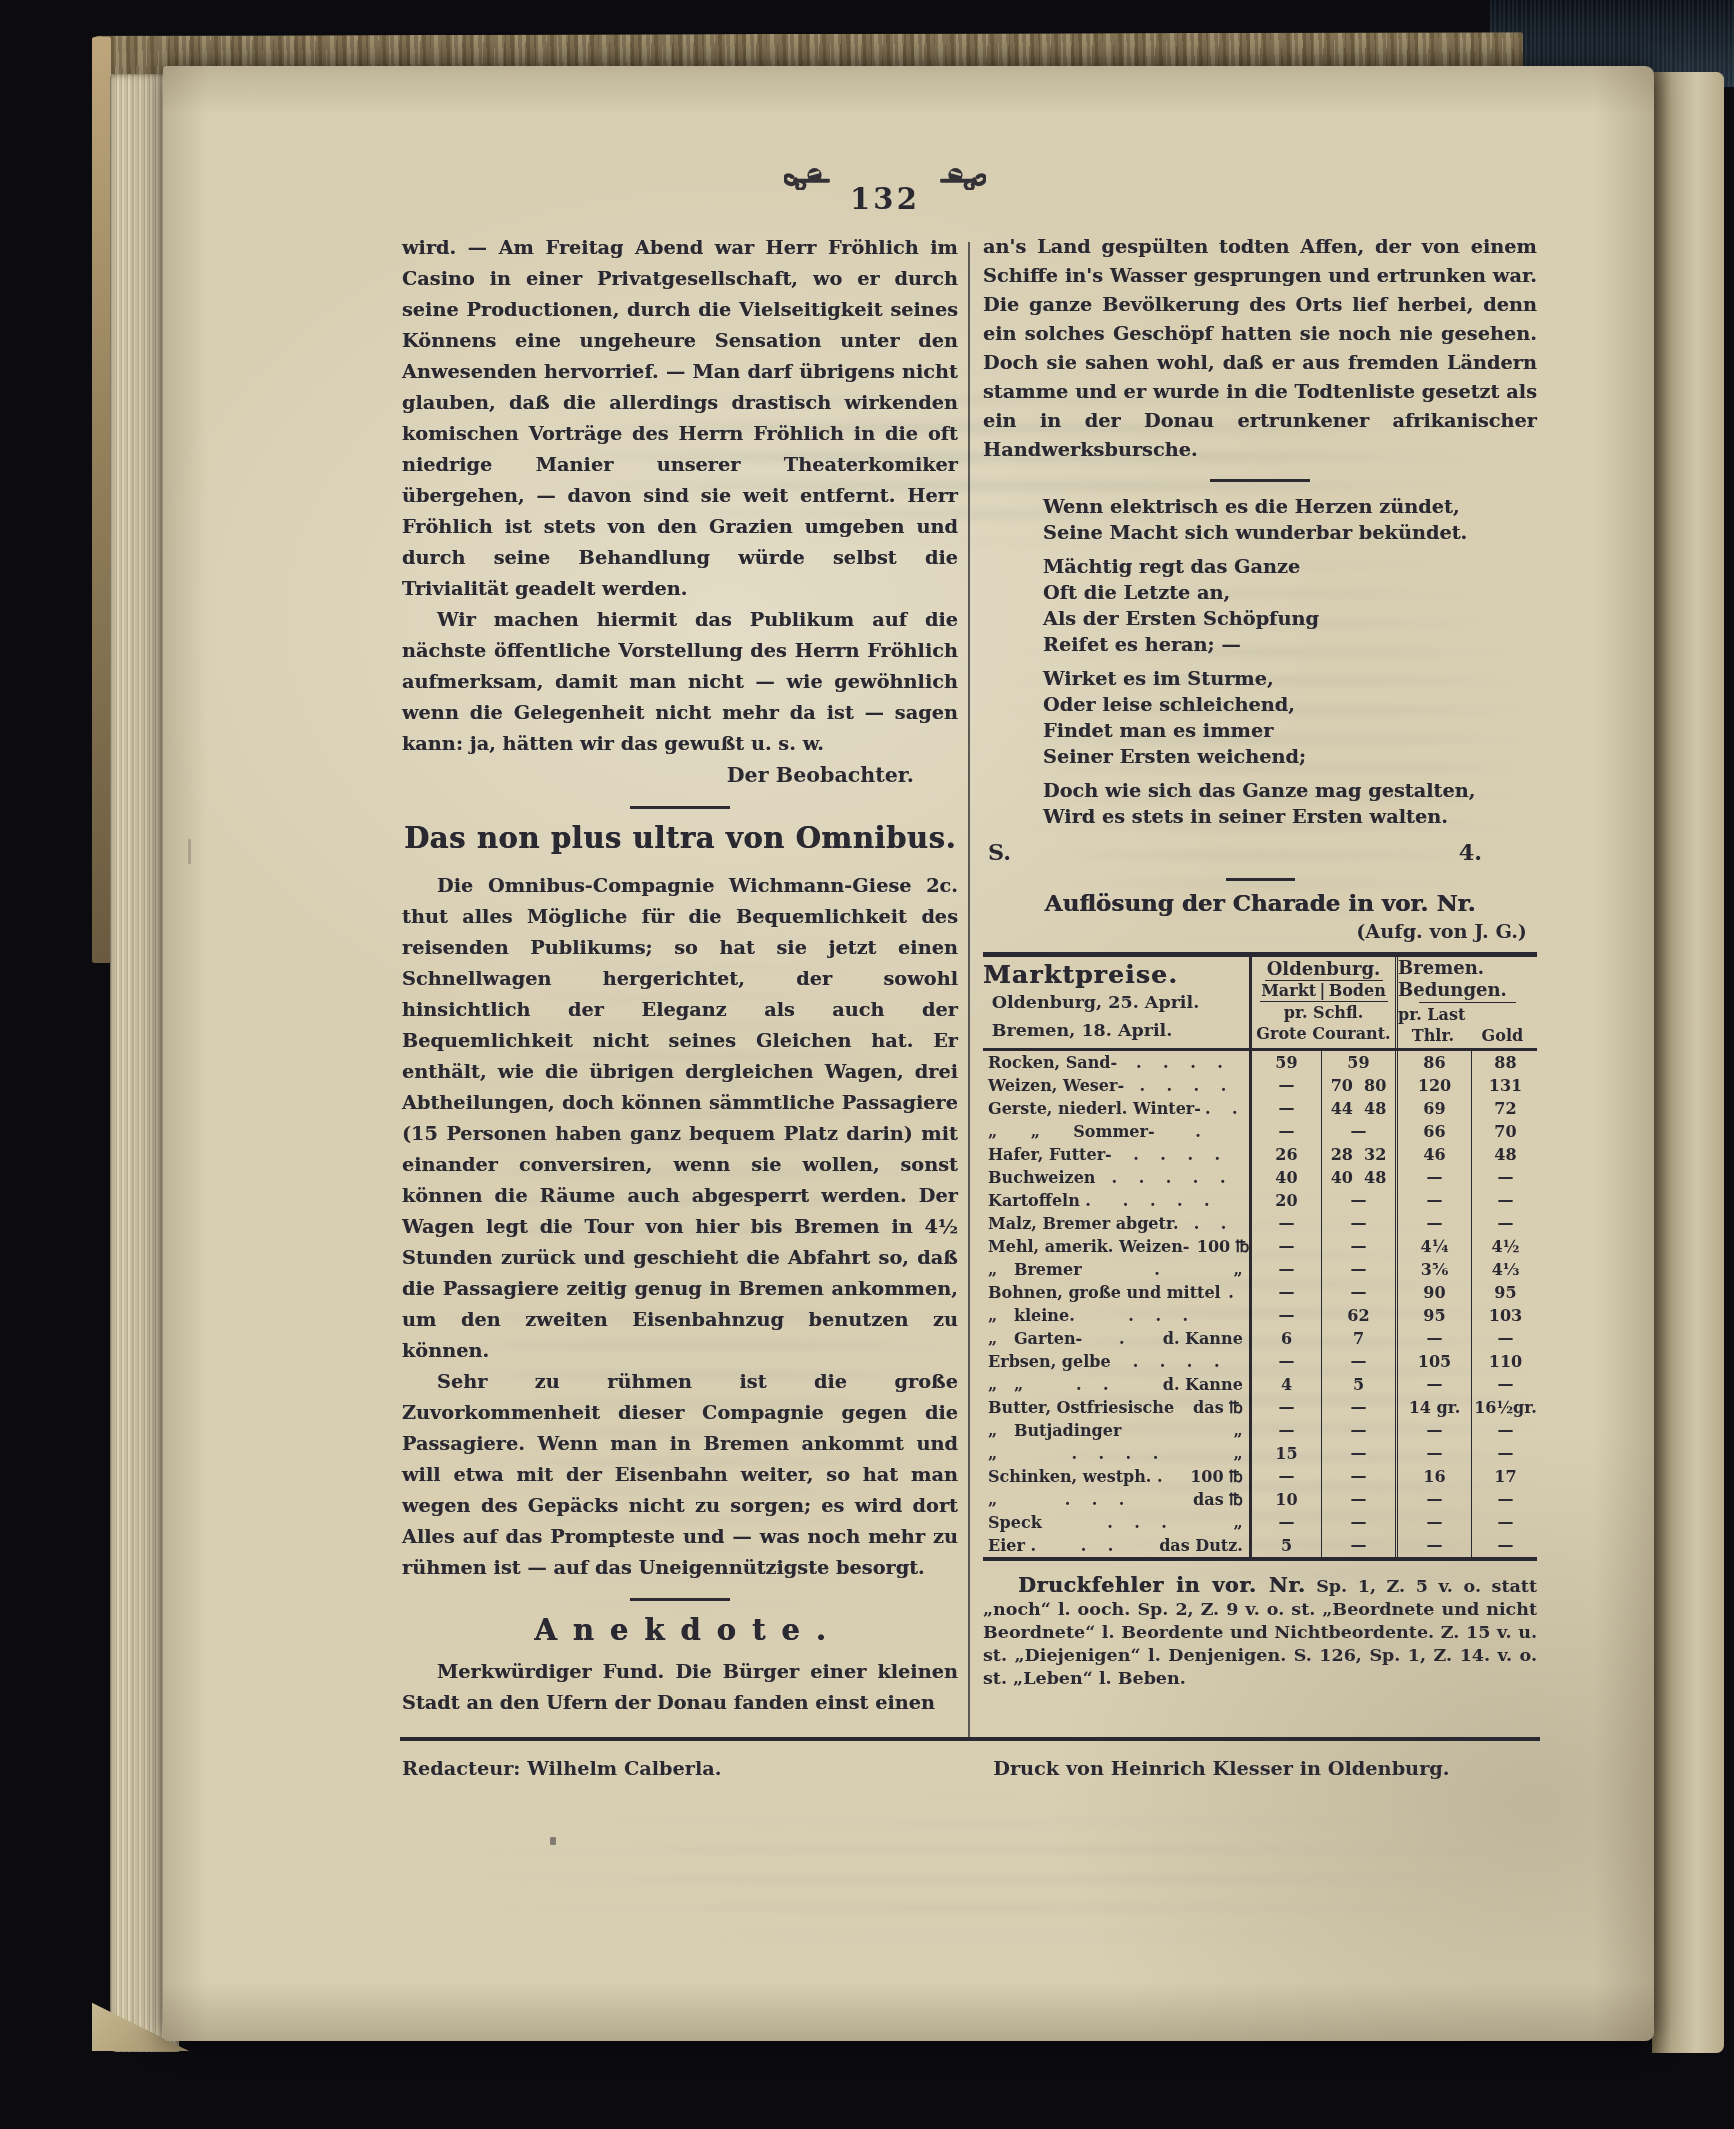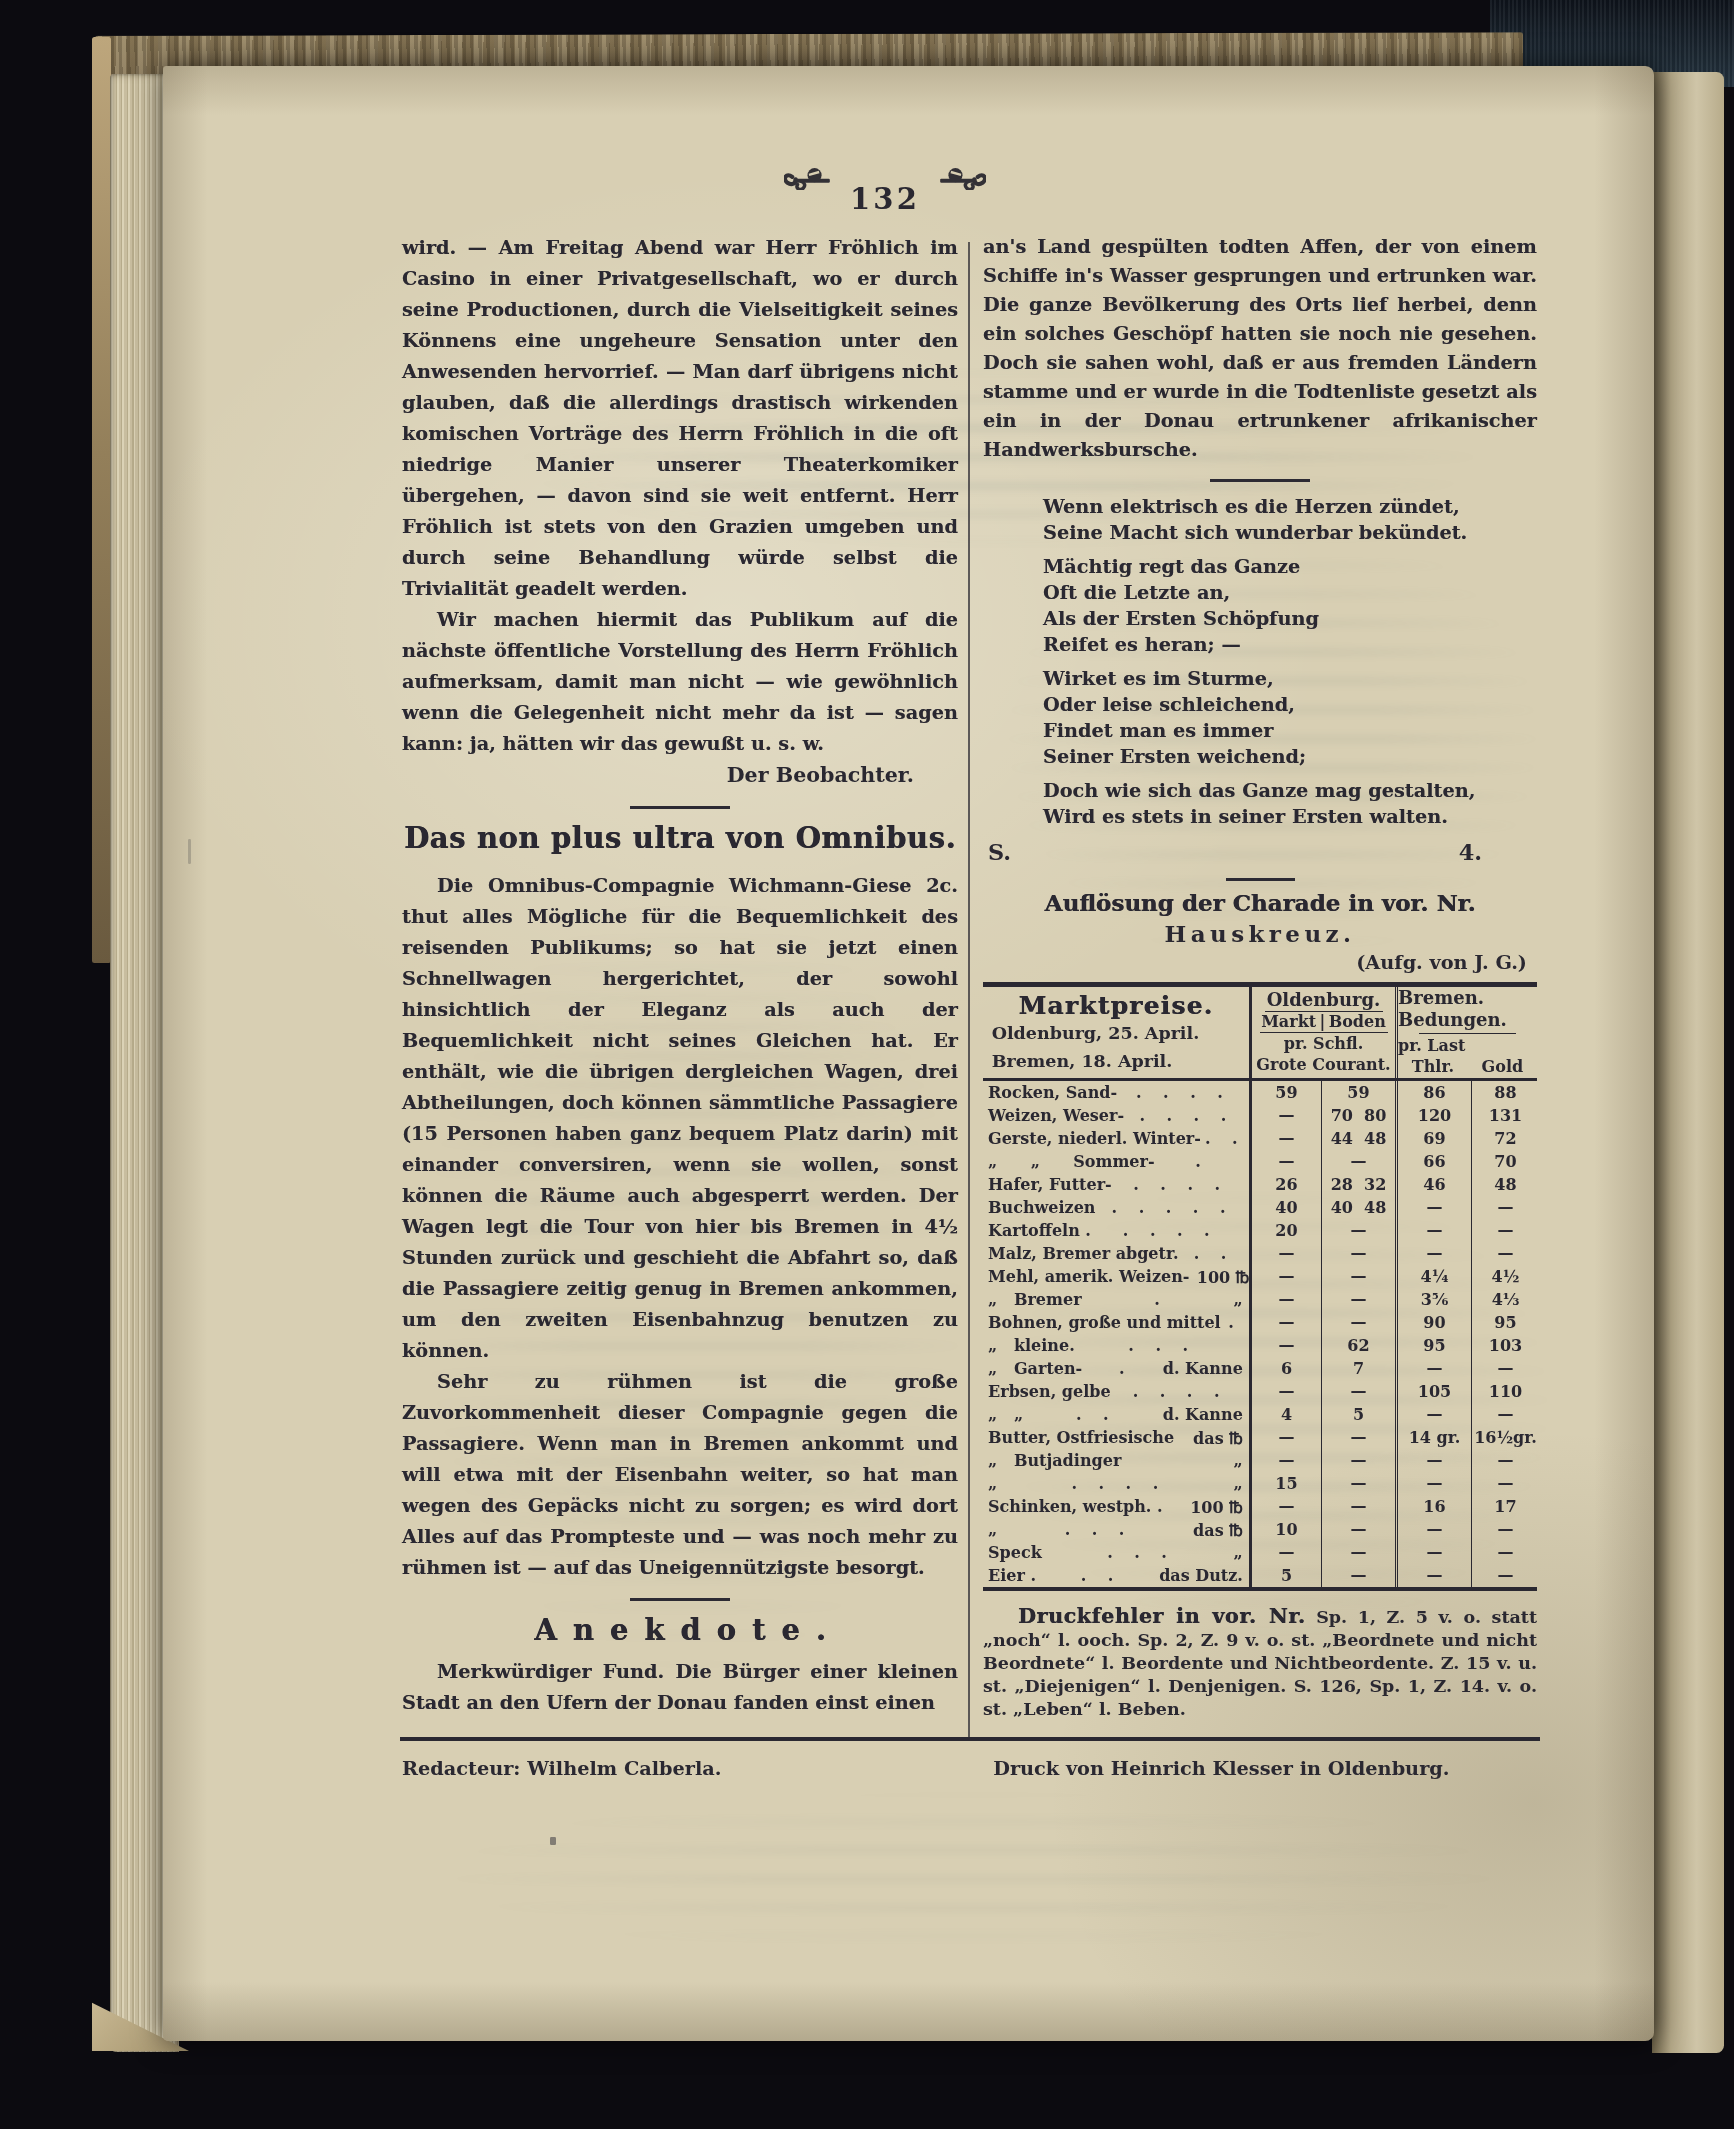--- a/index.html
+++ b/index.html
@@ -107,21 +107,21 @@
     font-size:22.4px;font-weight:700;padding:0 55px 0 5px;line-height:29px;}
   .solution-title{font-size:23px;font-weight:700;text-align:center;margin:8.7px 0 0;text-shadow:0.5px 0 currentColor;}
   .solution-answer{font-size:23px;font-weight:700;text-align:center;letter-spacing:4.4px;margin:3.7px 0 0;}
   .solution-credit{font-size:19.3px;font-weight:700;text-align:right;padding-right:10px;margin:3.7px 0 8.7px;}
 
   
   #market-table{margin-top:3.7px;border-top:5px solid #2a2831;border-bottom:4.4px solid #2a2831;}
   .mt-head{display:grid;grid-template-columns:269px 146px 139px;border-bottom:3.7px solid #2a2831;height:91px;}
   .mt-hcell{overflow:hidden;}
   .mt-head-left{border-right:3.7px solid #2a2831;padding-top:3.7px;}
-  .mt-title{font-size:25px;font-weight:700;text-align:center;letter-spacing:1.2px;text-shadow:0.5px 0 currentColor;}
+  .mt-title{font-size:25px;font-weight:700;letter-spacing:1.2px;text-shadow:0.5px 0 currentColor;}
   .mt-date{font-size:17.5px;font-weight:700;text-align:left;padding-left:8.7px;line-height:27.4px;}
   .mt-head-old{border-right:3.7px double #2a2831;text-align:center;}
   .mt-old-name{font-size:18px;font-weight:700;line-height:22.4px;border-bottom:1.2px solid #2a2831;margin:1.2px 12.5px 0;}
   .mt-old-sub{display:flex;justify-content:space-around;font-size:16px;font-weight:700;line-height:20px;
     border-bottom:1.2px solid #2a2831;margin:0 7.5px;}
   .mt-unit{font-size:16px;font-weight:700;line-height:21px;}
   .mt-head-br{text-align:left;}
   .mt-br-name{font-size:18px;font-weight:700;line-height:22px;}
   .mt-br-rule{width:70%;height:1.2px;background:#2a2831;margin:1.2px auto;}
   .mt-br-units{display:flex;justify-content:space-around;font-size:16px;font-weight:700;line-height:21px;}
@@ -244,21 +244,20 @@
         </div>
       </div>
     <div class="sig-row">
       <span>S.</span>
       <span>4.</span>
     </div>
 
     <div class="rule-short" style="width:69px;margin:11.2px auto 8.7px;"></div>
 
     <h3 class="solution-title">Auflösung der Charade in vor. Nr.</h3>
-    <div class="solution-answer">Hauskreuz.</div>
     <div class="solution-credit">(Aufg. von J. G.)</div>
 
     <div id="market-table">
       <div class="mt-head">
         <div class="mt-hcell mt-head-left">
           <div class="mt-title">Marktpreise.</div>
           <div>
 
           <div class="mt-date">Oldenburg, 25. April.</div>
               <div class="mt-date">Bremen, 18. April.</div>

